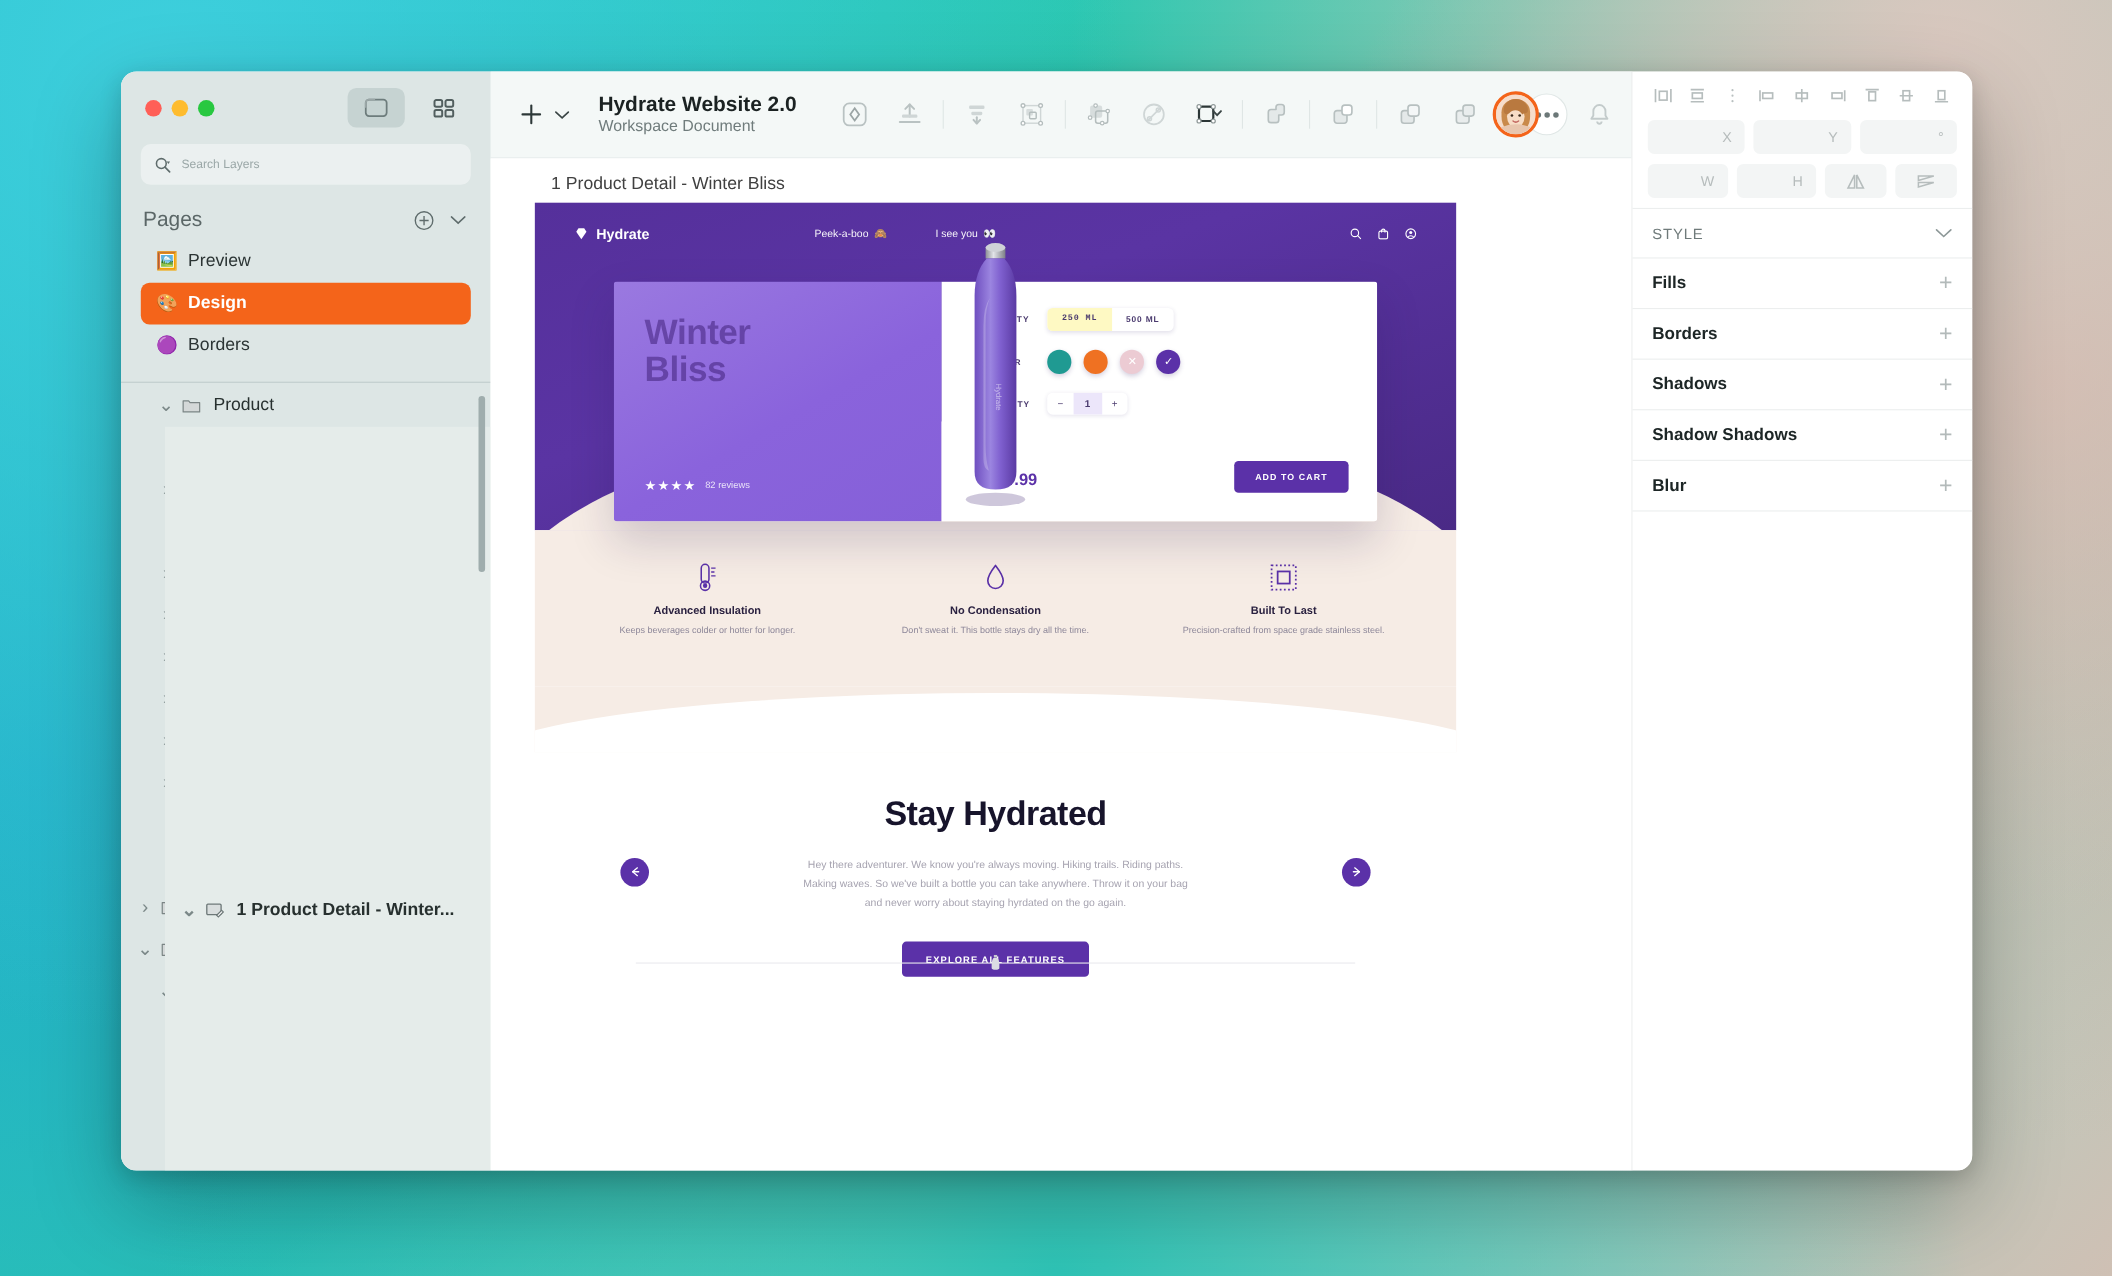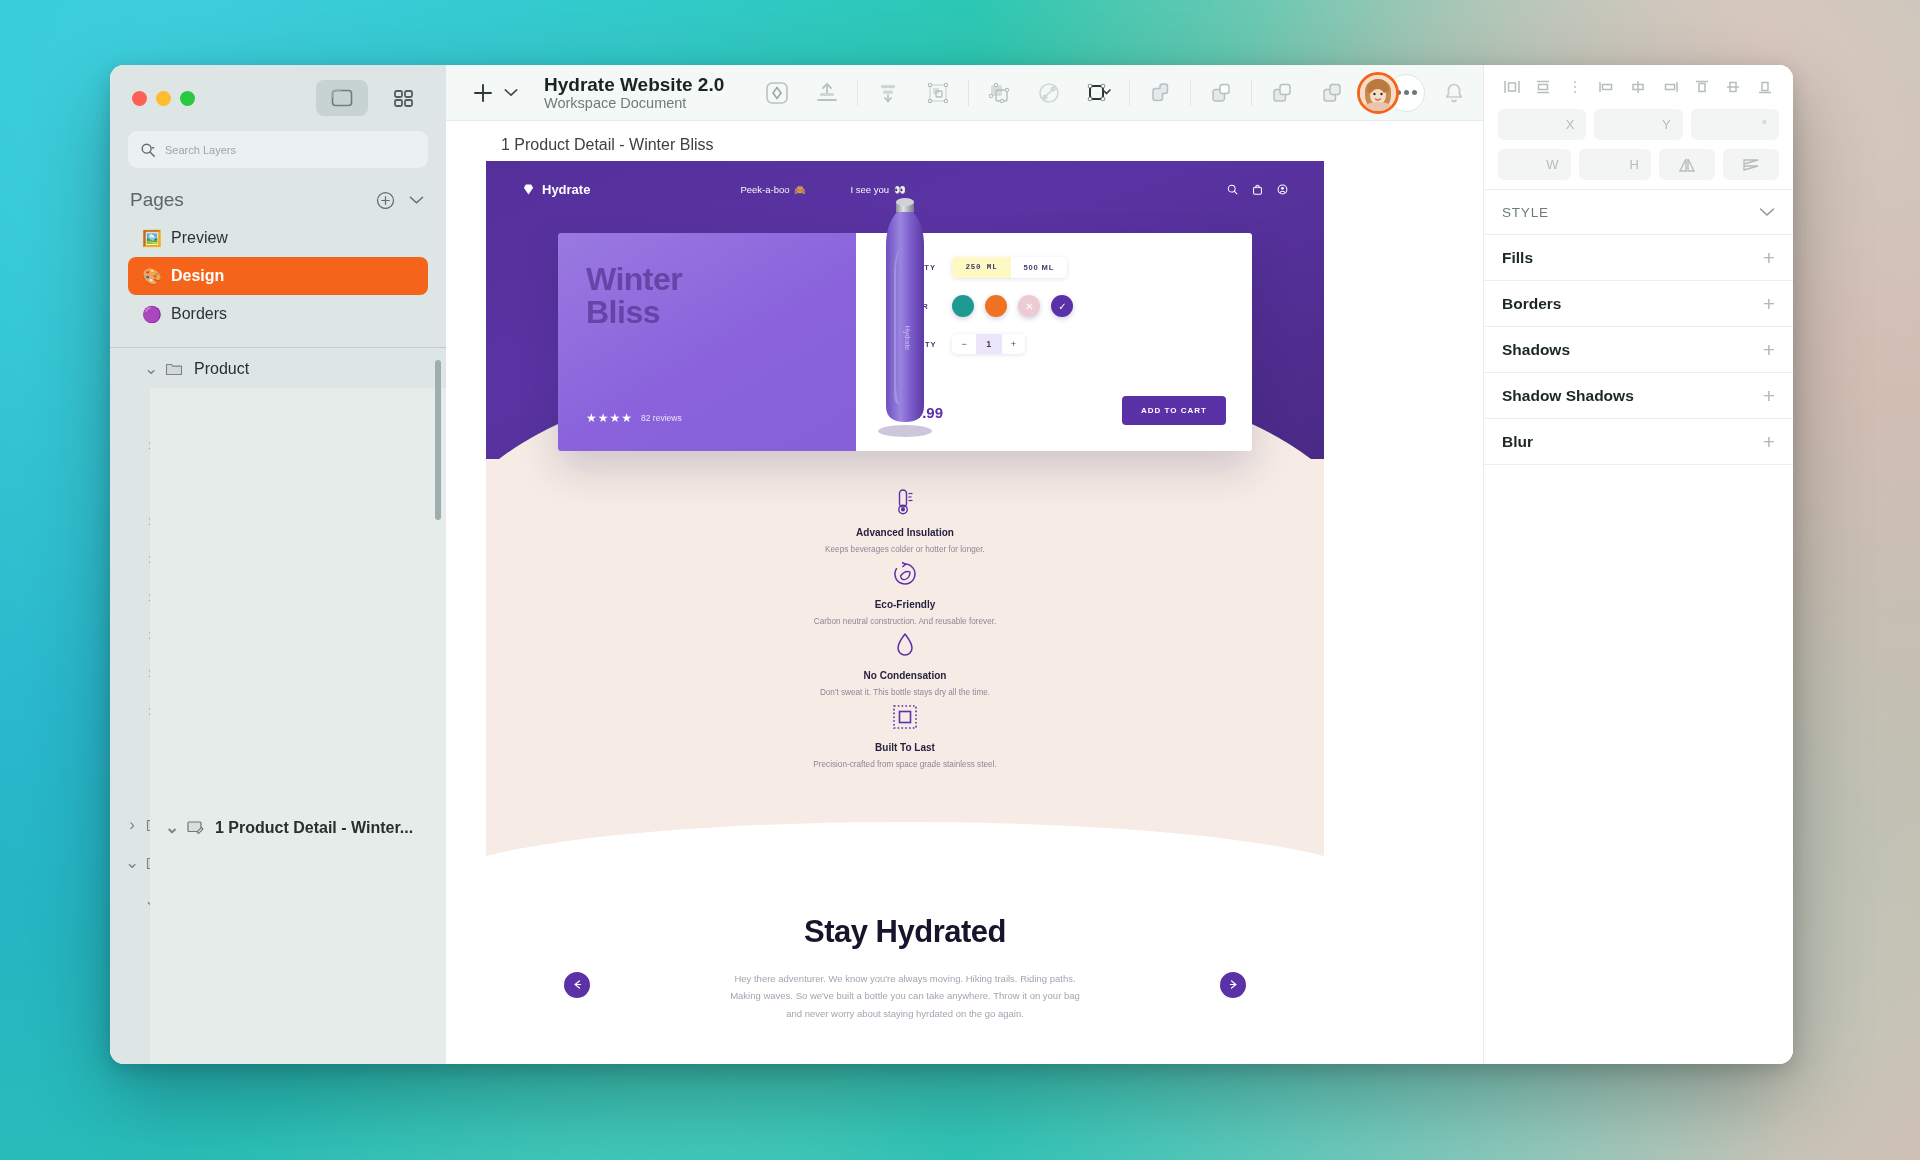--- a/index.html
+++ b/index.html
@@ -89,21 +89,21 @@
 
   .scroll-track {
     position: absolute; right: 5px; top: 12px; width: 6px; height: 160px;
     background: #9fadad; border-radius: 3px;
   }
 
   
   .main { flex: 1; display: flex; flex-direction: column; min-width: 0; background: #fff; }
 
   .toolbar {
-    height: 56px; background: #f4f8f7; display: flex; align-items: center;
+    height: 79px; background: #f4f8f7; display: flex; align-items: center;
     border-bottom: 1px solid #e6eceb; padding-left: 26px; padding-right: 14px;
     gap: 0;
   }
   .tb-add { display: flex; align-items: center; gap: 10px; margin-right: 26px; }
   .doc-title { line-height: 1.12; margin-right: 28px; }
   .doc-title .t1 { font-size: 19px; font-weight: 700; color: #1b2222; white-space: nowrap; }
   .doc-title .t2 { font-size: 14.5px; color: #707c7c; white-space: nowrap; }
   .tb-icons { display: flex; align-items: center; }
   .tbi {
     width: 50px; height: 42px; display: flex; align-items: center; justify-content: center;
@@ -212,21 +212,21 @@
   }
 
   .bottle {
     position: absolute; left: 50%; transform: translateX(-50%); top: 27px;
     width: 62px; height: 250px; z-index: 5;
   }
 
   
   .features {
     background: #f6ece5; padding: 26px 26px 44px;
-    display: flex; position: relative; flex-direction: column;
+    display: flex; position: relative;
   }
   .feat { flex: 1; text-align: center; padding: 0 10px; }
   .feat .fi { height: 34px; display: flex; align-items: center; justify-content: center; margin-bottom: 8px; }
   .feat .ft { font-size: 10px; font-weight: 700; color: #2a2140; margin-bottom: 6px; }
   .feat .fd { font-size: 8.2px; line-height: 1.55; color: #8d8799; }
 
   .wave {
     position: relative; height: 60px; background: #f6ece5; overflow: hidden;
   }
   .wave::after {
@@ -789,31 +789,20 @@
                   <line x1="14.5" y1="5.5" x2="18.5" y2="5.5" stroke="#5b31a8" stroke-width="1.2"></line>
                   <line x1="14.5" y1="9" x2="17.5" y2="9" stroke="#5b31a8" stroke-width="1.2"></line>
                   <line x1="14.5" y1="12.5" x2="18.5" y2="12.5" stroke="#5b31a8" stroke-width="1.2"></line>
                 </svg>
               </div>
               <div class="ft">Advanced Insulation</div>
               <div class="fd">Keeps beverages colder or hotter for longer.</div>
             </div>
             <div class="feat">
               <div class="fi">
-                <svg width="26" height="28" viewBox="0 0 26 28">
-                  <path d="M13 4 a10 10 0 1 1 -8.5 4.7" fill="none" stroke="#5b31a8" stroke-width="1.5" stroke-linecap="round"></path>
-                  <path d="M10 2.5 L13.6 4.2 L10.4 7" fill="none" stroke="#5b31a8" stroke-width="1.5" stroke-linejoin="round"></path>
-                  <path d="M8.5 16 q4.5 -6 9.5 -4 q0 6 -5 7.5 q-3.5 1 -4.5 -3.5 z" fill="none" stroke="#5b31a8" stroke-width="1.3"></path>
-                </svg>
-              </div>
-              <div class="ft">Eco-Friendly</div>
-              <div class="fd">Carbon neutral construction. And reusable forever.</div>
-            </div>
-            <div class="feat">
-              <div class="fi">
                 <svg width="22" height="28" viewBox="0 0 22 28">
                   <path d="M11 3 q7 9 7 14 a7 7 0 0 1 -14 0 q0 -5 7 -14 z" fill="none" stroke="#5b31a8" stroke-width="1.5" stroke-linejoin="round"></path>
                 </svg>
               </div>
               <div class="ft">No Condensation</div>
               <div class="fd">Don't sweat it. This bottle stays dry all the time.</div>
             </div>
             <div class="feat">
               <div class="fi">
                 <svg width="26" height="26" viewBox="0 0 26 26">

